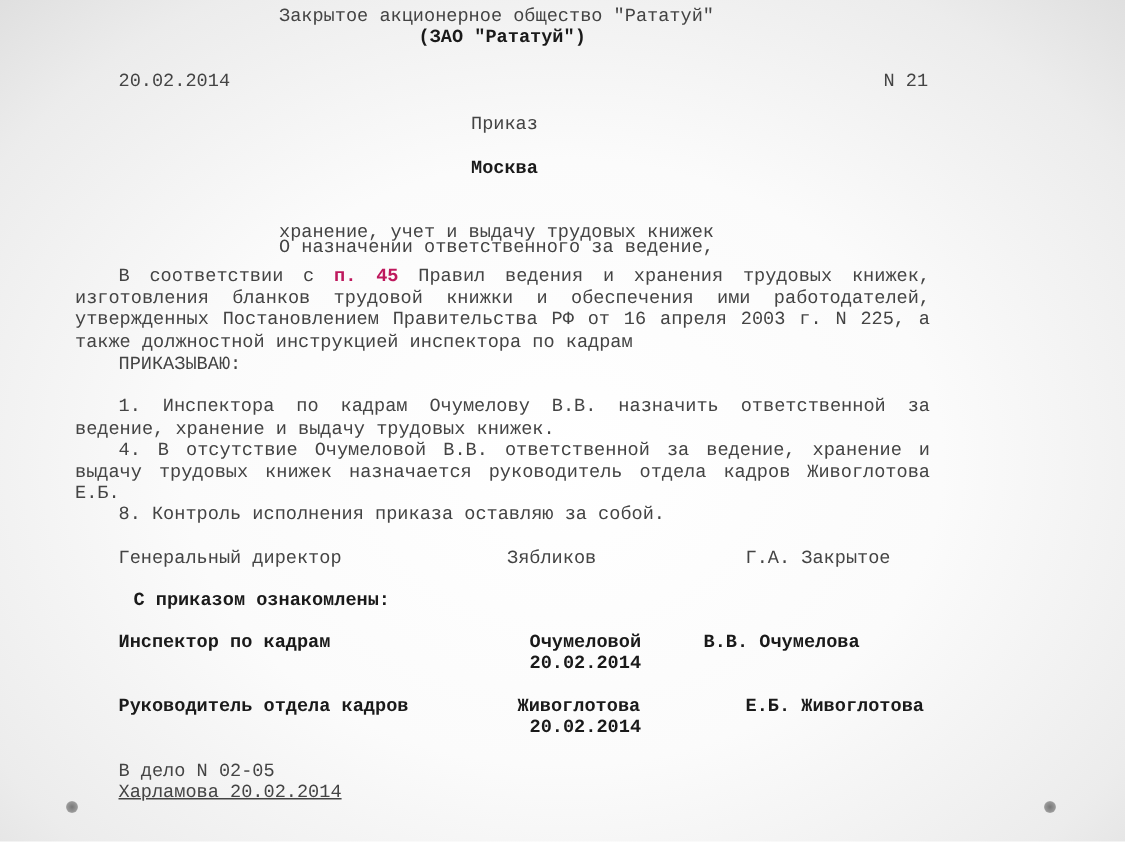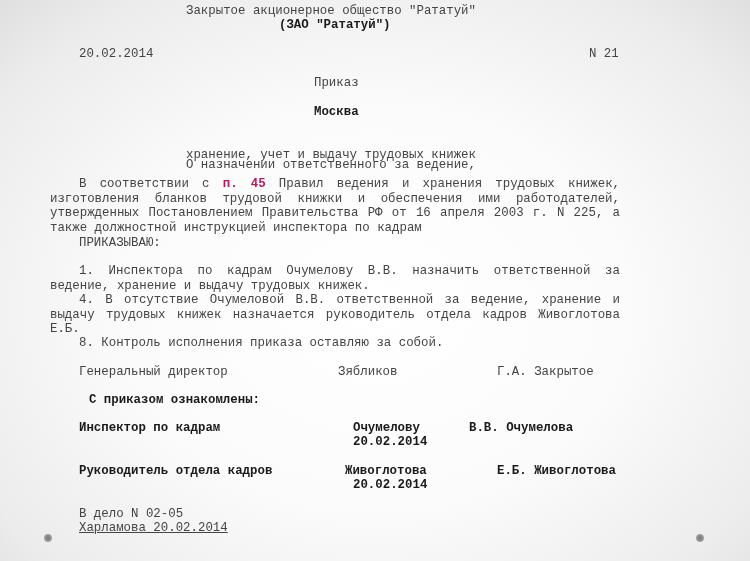--- a/index.html
+++ b/index.html
@@ -42,21 +42,21 @@
   <div class="t" style="left:79px;top:336px;">8. Контроль исполнения приказа оставляю за собой.</div>
 
   <div class="t" style="left:79px;top:365px;">Генеральный директор</div>
   <div class="t" style="left:338px;top:365px;text-align:right;">Зябликов</div>
   <div class="t" style="left:497px;top:365px;">Г.А. Закрытое</div>
 
   <div class="t b" style="left:89px;top:393px;">С приказом ознакомлены:</div>
 
   <div>
     <div class="t b" style="left:79px;top:421px;">Инспектор по кадрам</div>
-    <div class="t b" style="left:353px;top:421px;">Очумелову</div>
+    <div class="t b" style="left:353px;top:421px;">Очумеловой</div>
     <div class="t b" style="left:353px;top:435px;">20.02.2014</div>
     <div class="t b" style="left:469px;top:421px;">В.В. Очумелова</div>
   </div>
 
   <div>
     <div class="t b" style="left:79px;top:464px;">Руководитель отдела кадров</div>
     <div class="t b" style="left:345px;top:464px;">Живоглотова</div>
     <div class="t b" style="left:353px;top:478px;">20.02.2014</div>
     <div class="t b" style="left:497px;top:464px;text-align:right;">Е.Б. Живоглотова</div>
   </div>

